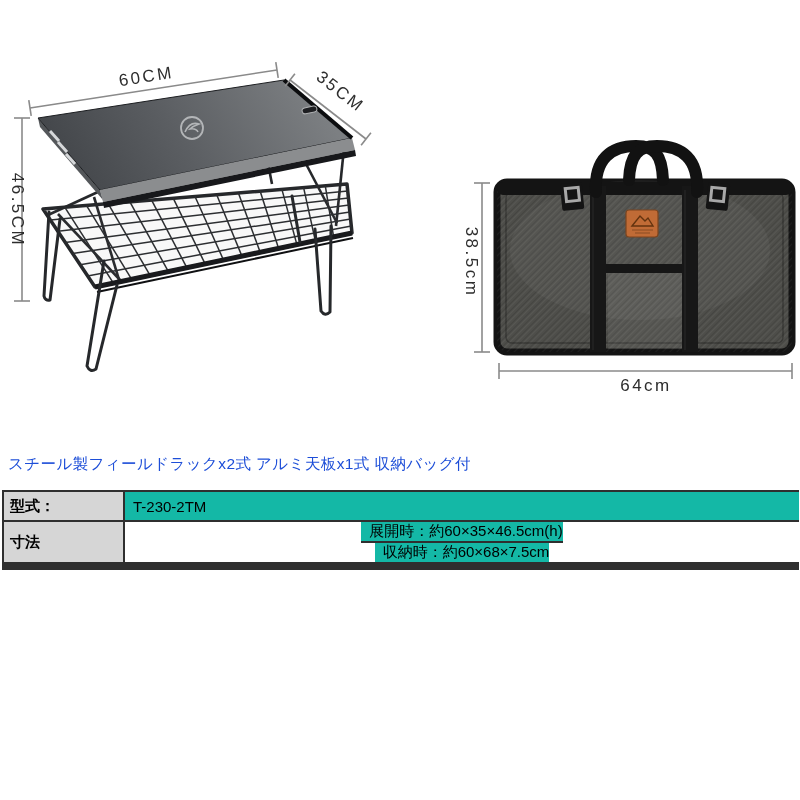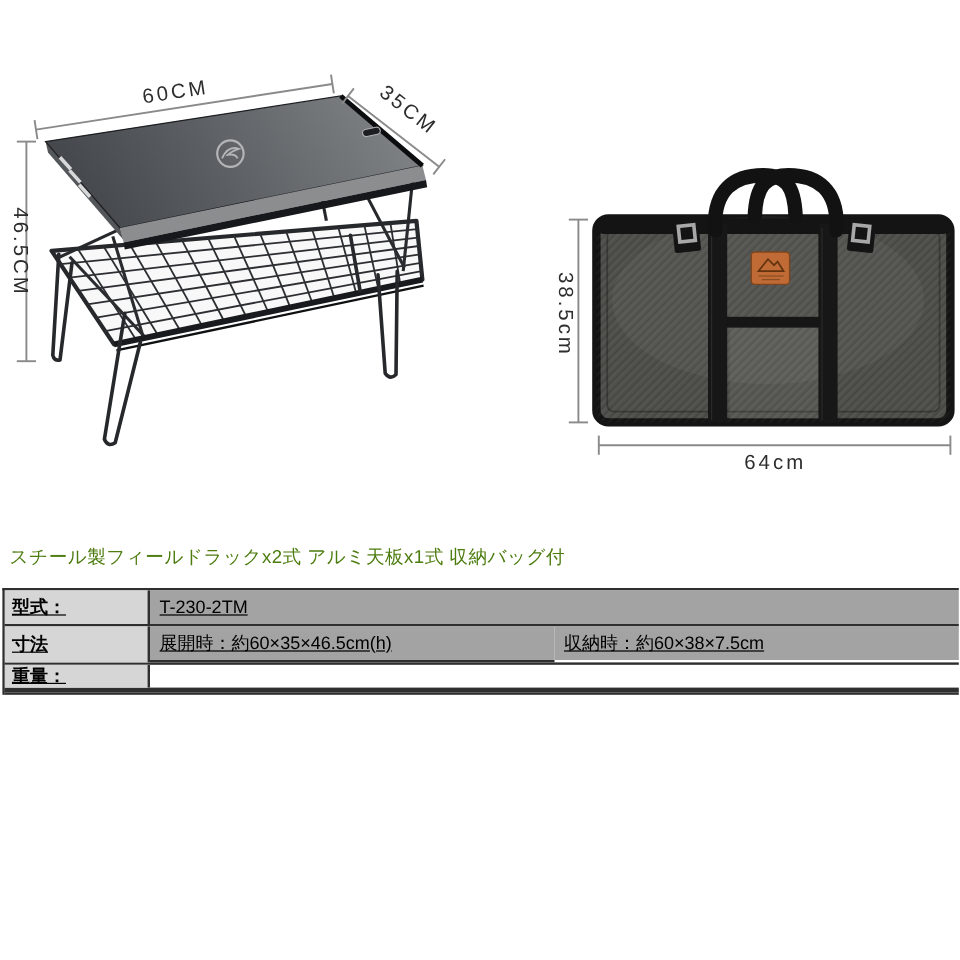--- a/index.html
+++ b/index.html
@@ -15,35 +15,35 @@
   .hairpin{stroke:#26282b;stroke-width:3;fill:none;stroke-linejoin:round;stroke-linecap:round;}
   [data-name="grid-shelf-lines"] line{stroke:#2c2e31;stroke-width:1.5;}
   .grid-frame{fill:rgba(120,122,125,0.05);stroke:#26282b;stroke-width:3.5;stroke-linejoin:round;}
   .bag-body{fill:var(--bag-gray,#4e4e4a);stroke:#141414;stroke-width:7;}
   .strap{fill:#171717;}
   .handle{stroke:#121212;stroke-width:12;fill:none;stroke-linecap:round;}
   .buckle{stroke:#a8a8a8;stroke-width:3;fill:none;}
   .patch-rect{fill:var(--patch-orange,#c06b36);stroke:#7c451f;stroke-width:1.2;}
 
   
-  .title{position:absolute;left:8px;top:454px;width:784px;font-size:15.5px;color:#4d7c0f;
+  .title{position:absolute;left:8px;top:454px;width:784px;font-size:15.5px;color:#1d4ed8;
          letter-spacing:0.4px;}
 
   
   .spec{position:absolute;left:2px;top:490px;width:795px;
         border-top:2px solid var(--table-border,#2f2f2f);
         border-left:2px solid var(--table-border,#2f2f2f);
         font-size:15px;color:#000;}
-  .spec .row{display:flex;border-bottom:2px solid var(--table-border,#2f2f2f);text-decoration:underline;}
+  .spec .row{display:flex;border-bottom:2px solid var(--table-border,#2f2f2f);}
   .label-cell{width:121px;min-width:121px;box-sizing:border-box;background:var(--header-cell-bg,#d6d6d6);
         font-weight:bold;border-right:2px solid var(--table-border,#2f2f2f);
         display:flex;align-items:center;padding-left:6px;}
-  .value-cell{flex:1;display:flex;align-items:center;padding-left:8px;background:#a3a3a3;height:28px;}
+  .value-cell{flex:1;display:flex;align-items:center;padding-left:8px;background:#14b8a6;height:28px;}
   .row .value-cell{height:28px;}
-  .value-stack{flex:1;display:flex;}
+  .value-stack{flex:1;display:flex;flex-direction:column;align-items:center;}
   .value-stack .value-cell.sub1{border-bottom:2px solid var(--table-border,#2f2f2f);}
 </style>
 </head>
 <body>
 
 <div class="canvas" data-name="product-spec-page">
 
   <svg class="illus" width="800" height="450" viewBox="0 0 800 450" data-name="product-illustrations">
     <defs>
       <linearGradient id="topGrad" gradientUnits="userSpaceOnUse" x1="300" y1="70" x2="80" y2="200">
@@ -199,25 +199,24 @@
 
   <div class="spec" data-name="spec-table">
     <div class="row" data-name="spec-row-model">
       <div class="label-cell" data-name="spec-label">型式：</div>
       <div class="value-cell" data-name="spec-value">T-230-2TM</div>
     </div>
     <div class="row" data-name="spec-row-dimensions">
       <div class="label-cell" data-name="spec-label">寸法</div>
       <div class="value-stack">
         <div class="value-cell sub1" data-name="spec-value-expanded">展開時：約60×35×46.5cm(h)</div>
-        <div class="value-cell" data-name="spec-value-stored">収納時：約60×38×7.5cm</div>
+        <div class="value-cell" data-name="spec-value-stored">収納時：約60×68×7.5cm</div>
       </div>
     </div>
     <div class="row" data-name="spec-row-weight">
-      <div class="label-cell" data-name="spec-label">重量：</div>
     </div>
     <div class="row" data-name="spec-row-material">
     </div>
     <div class="row" data-name="spec-row-feature">
     </div>
   </div>
 
 </div>
 
 </body></html>

